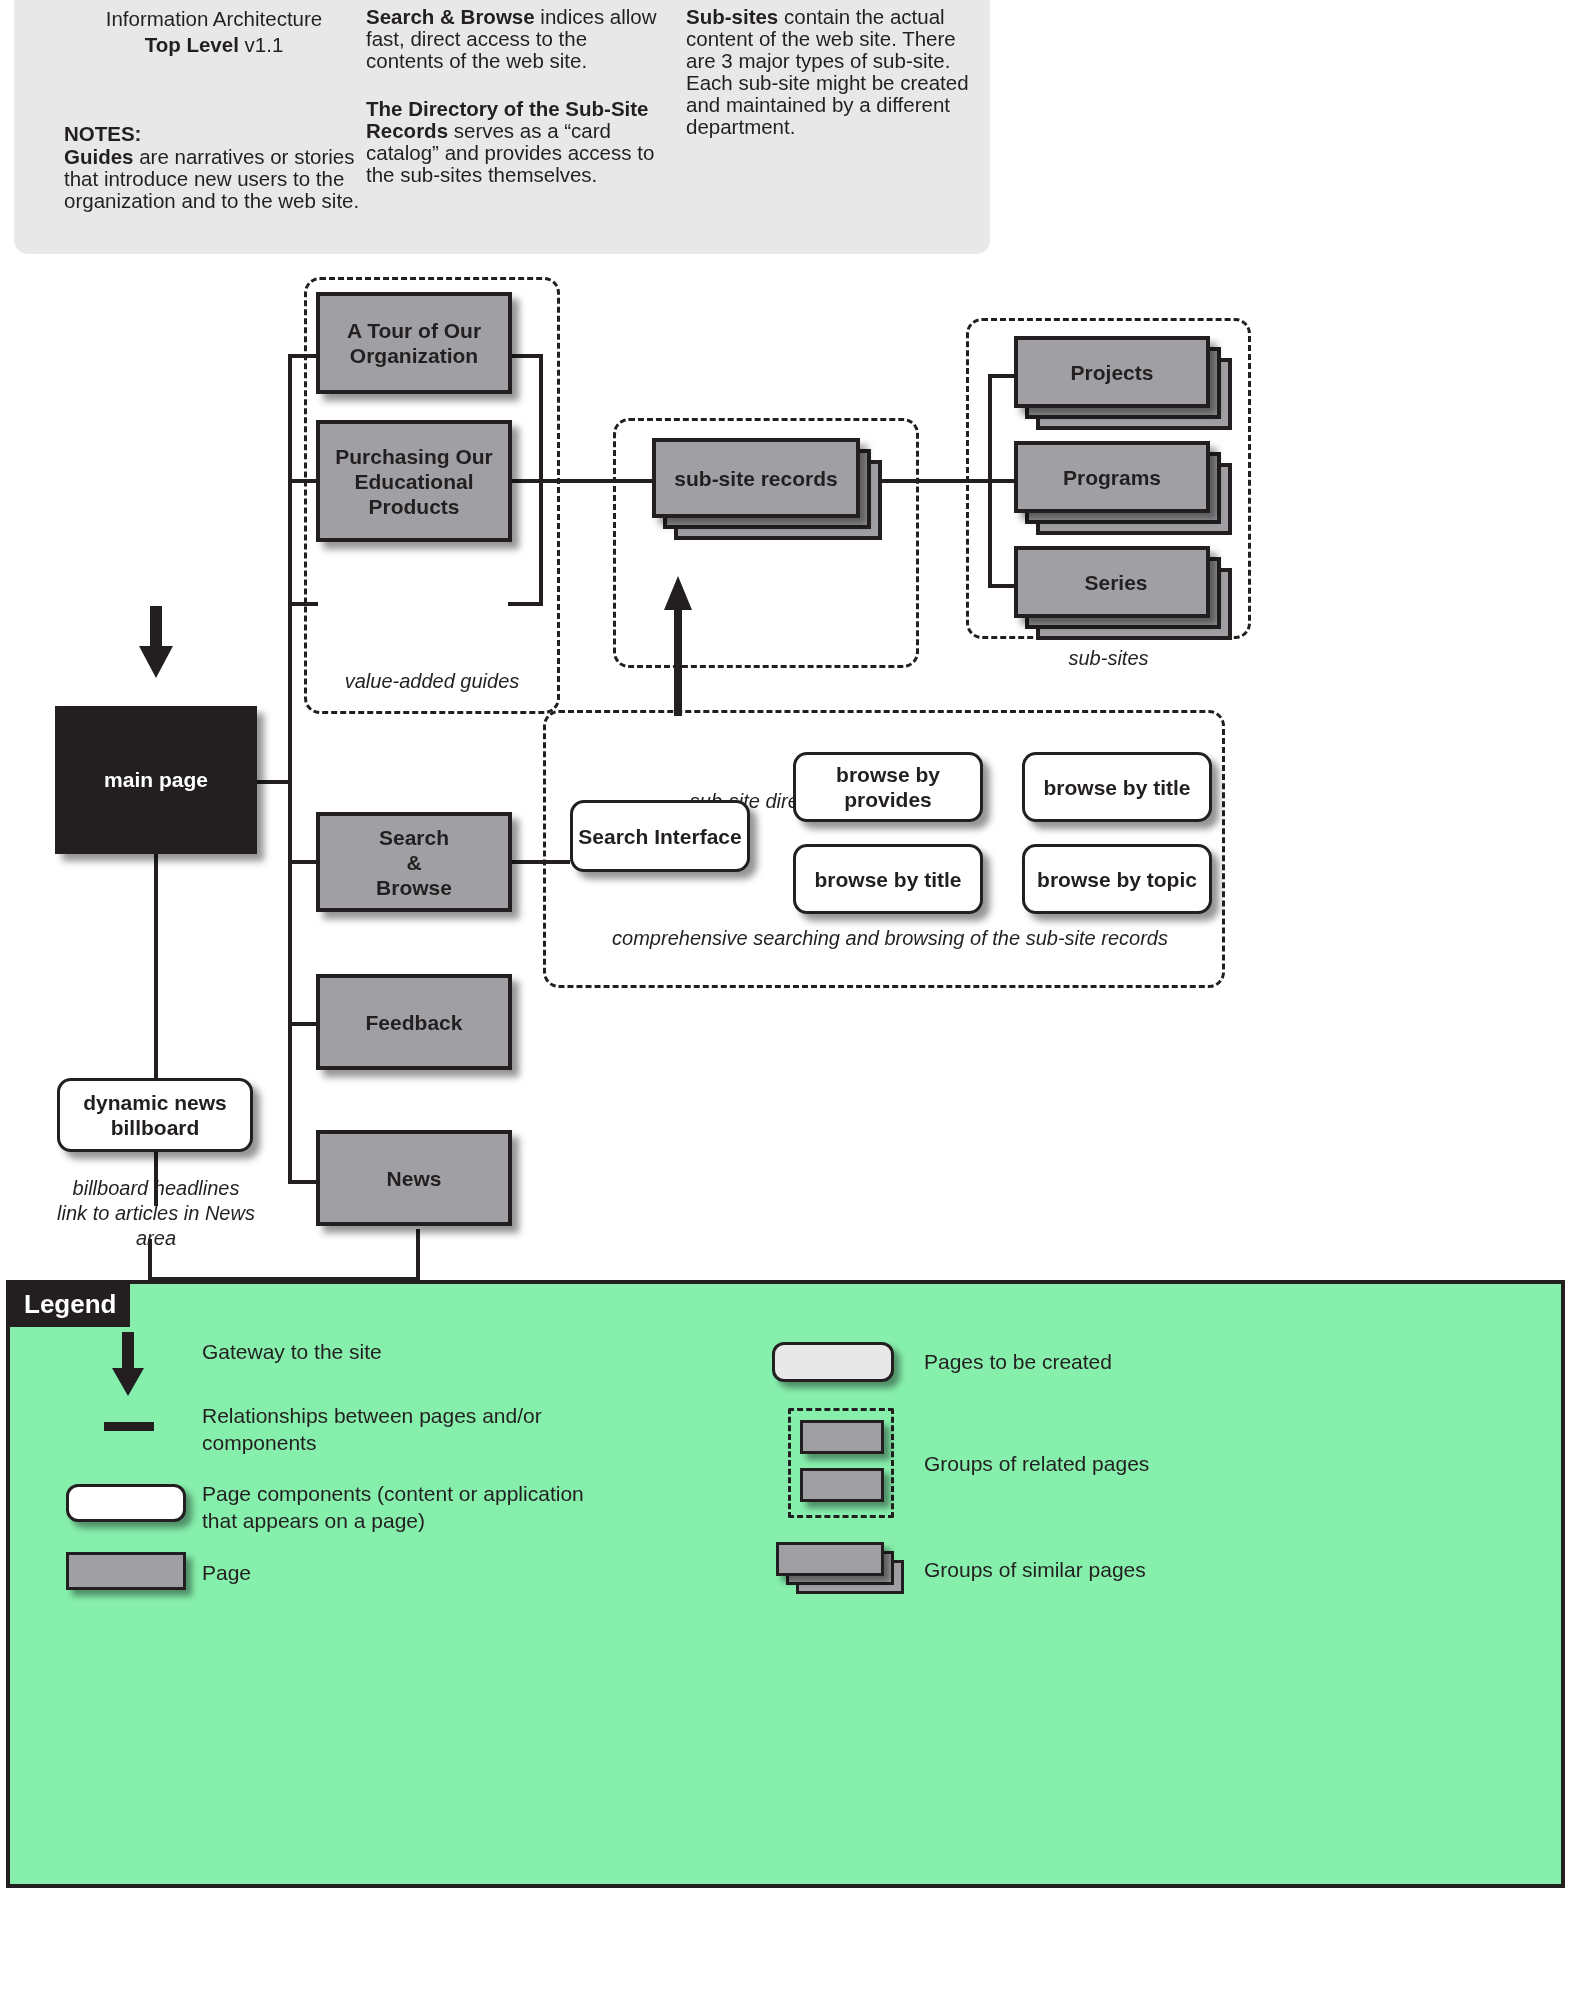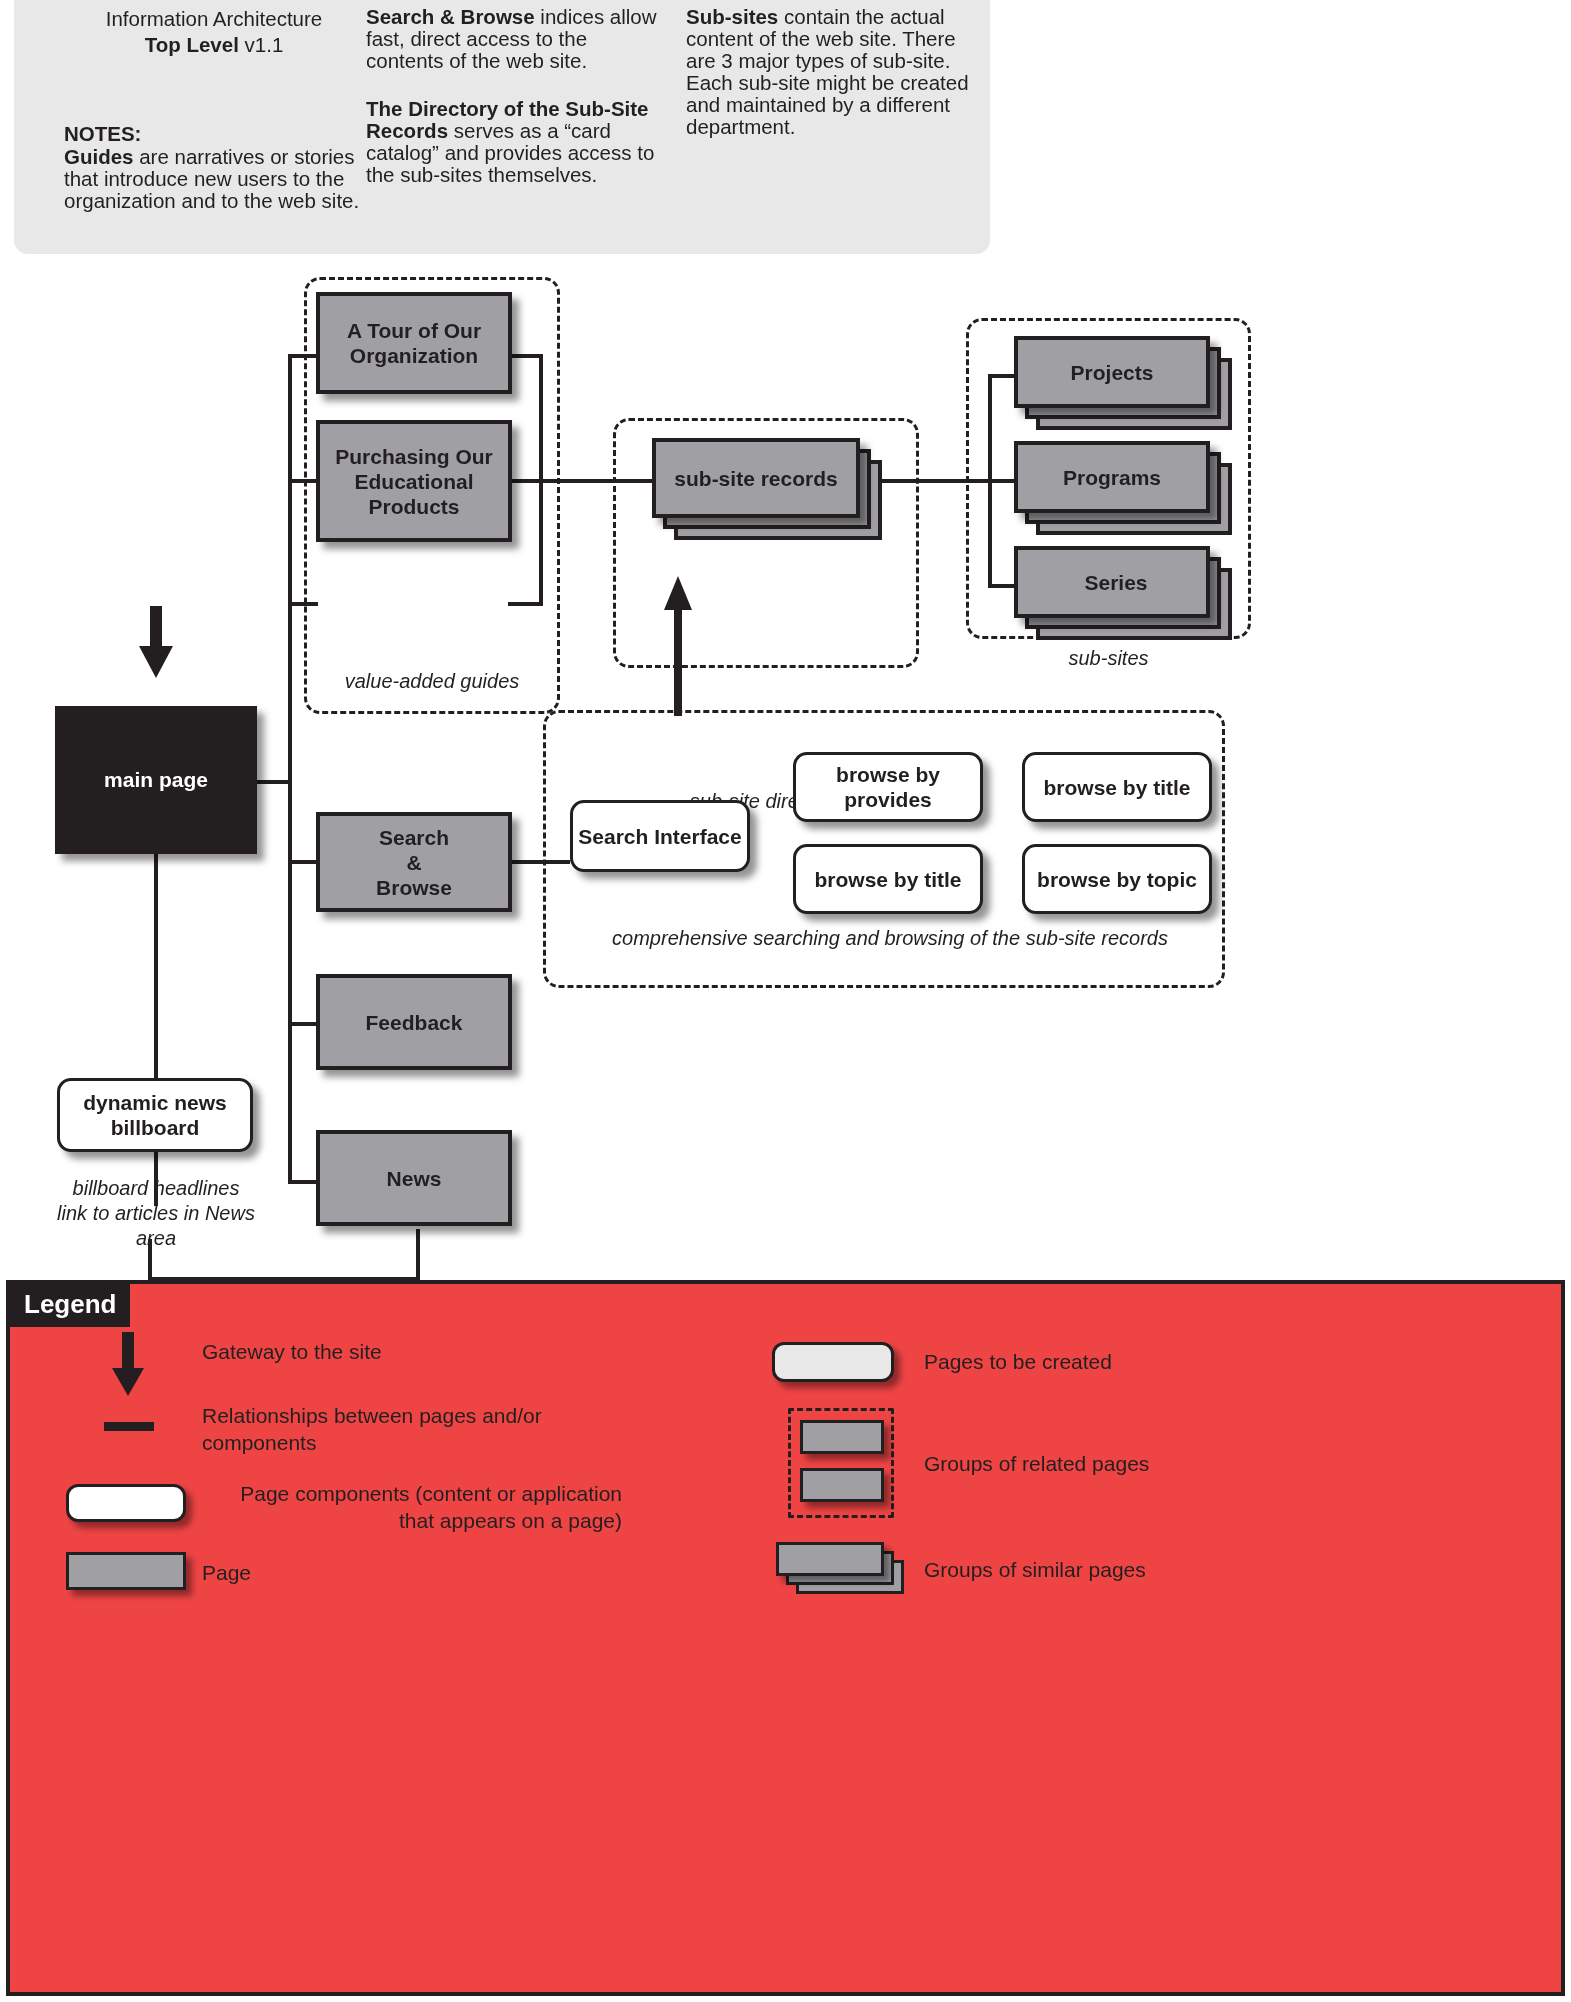--- a/index.html
+++ b/index.html
@@ -60,22 +60,22 @@
     font-weight:bold;font-size:21px;line-height:25px;color:#231f20;box-sizing:border-box;
   }
 
   .dash{position:absolute;border:3px dashed #231f20;border-radius:16px;box-sizing:border-box;}
   .caption{position:absolute;font-style:italic;font-size:20px;line-height:25px;text-align:center;color:#231f20;}
 
   .arrowdown{position:absolute;}
   .arrowup{position:absolute;}
 
   
-  #legend{position:absolute;left:6px;top:1280px;width:1559px;height:716px;
-    border:4px solid #231f20;box-sizing:border-box;background:#ef4444;}
+  #legend{position:absolute;left:6px;top:1280px;width:1559px;height:608px;
+    border:4px solid #231f20;box-sizing:border-box;background:#86efac;}
   #legend-tab{position:absolute;left:0;top:0;background:#231f20;color:#fff;
     font-weight:bold;font-size:26px;padding:5px 14px 7px 14px;}
   .lgtxt{position:absolute;font-size:21px;line-height:27px;color:#231f20;}
   .swatch-page{position:absolute;background:#a0a0a4;border:3px solid #231f20;
     box-shadow:6px 6px 6px rgba(0,0,0,.40);box-sizing:border-box;}
   .swatch-comp{position:absolute;background:#ffffff;border:3px solid #231f20;border-radius:12px;
     box-shadow:6px 6px 6px rgba(0,0,0,.40);box-sizing:border-box;}
   .swatch-tbc{position:absolute;background:#e8e8e8;border:3px solid #231f20;border-radius:12px;
     box-shadow:6px 6px 6px rgba(0,0,0,.40);box-sizing:border-box;}
   .swatch-dash{position:absolute;border:3px dashed #231f20;box-sizing:border-box;}
@@ -222,21 +222,21 @@
 
   <svg style="position:absolute;left:96px;top:48px;width:44px;height:64px;" viewBox="0 0 44 64">
     <path d="M16 0 h12 v36 h10 L22 64 L6 36 h10 Z" fill="#231f20"></path>
   </svg>
   <div style="position:absolute;left:94px;top:138px;width:50px;height:9px;background:#231f20;"></div>
   <div class="swatch-comp" style="left:56px;top:200px;width:120px;height:38px;"></div>
   <div class="swatch-page" style="left:56px;top:268px;width:120px;height:38px;"></div>
 
   <div class="lgtxt" style="left:192px;top:54px;width:420px;">Gateway to the site</div>
   <div class="lgtxt" style="left:192px;top:118px;width:420px;">Relationships between pages and/or components</div>
-  <div class="lgtxt" style="left:192px;top:196px;width:420px;text-align:right;">Page components (content or application that appears on a page)</div>
+  <div class="lgtxt" style="left:192px;top:196px;width:420px;">Page components (content or application that appears on a page)</div>
   <div class="lgtxt" style="left:192px;top:275px;width:420px;">Page</div>
 
   <div class="swatch-tbc" style="left:762px;top:58px;width:122px;height:40px;"></div>
 
   <div class="swatch-dash" style="left:778px;top:124px;width:106px;height:110px;border-radius:2px;"></div>
   <div class="swatch-page" style="left:790px;top:136px;width:84px;height:34px;"></div>
   <div class="swatch-page" style="left:790px;top:184px;width:84px;height:34px;"></div>
 
   <div style="position:absolute;left:766px;top:258px;width:130px;height:56px;">
     <div class="swatch-page" style="left:20px;top:18px;width:108px;height:34px;box-shadow:none;"></div>

